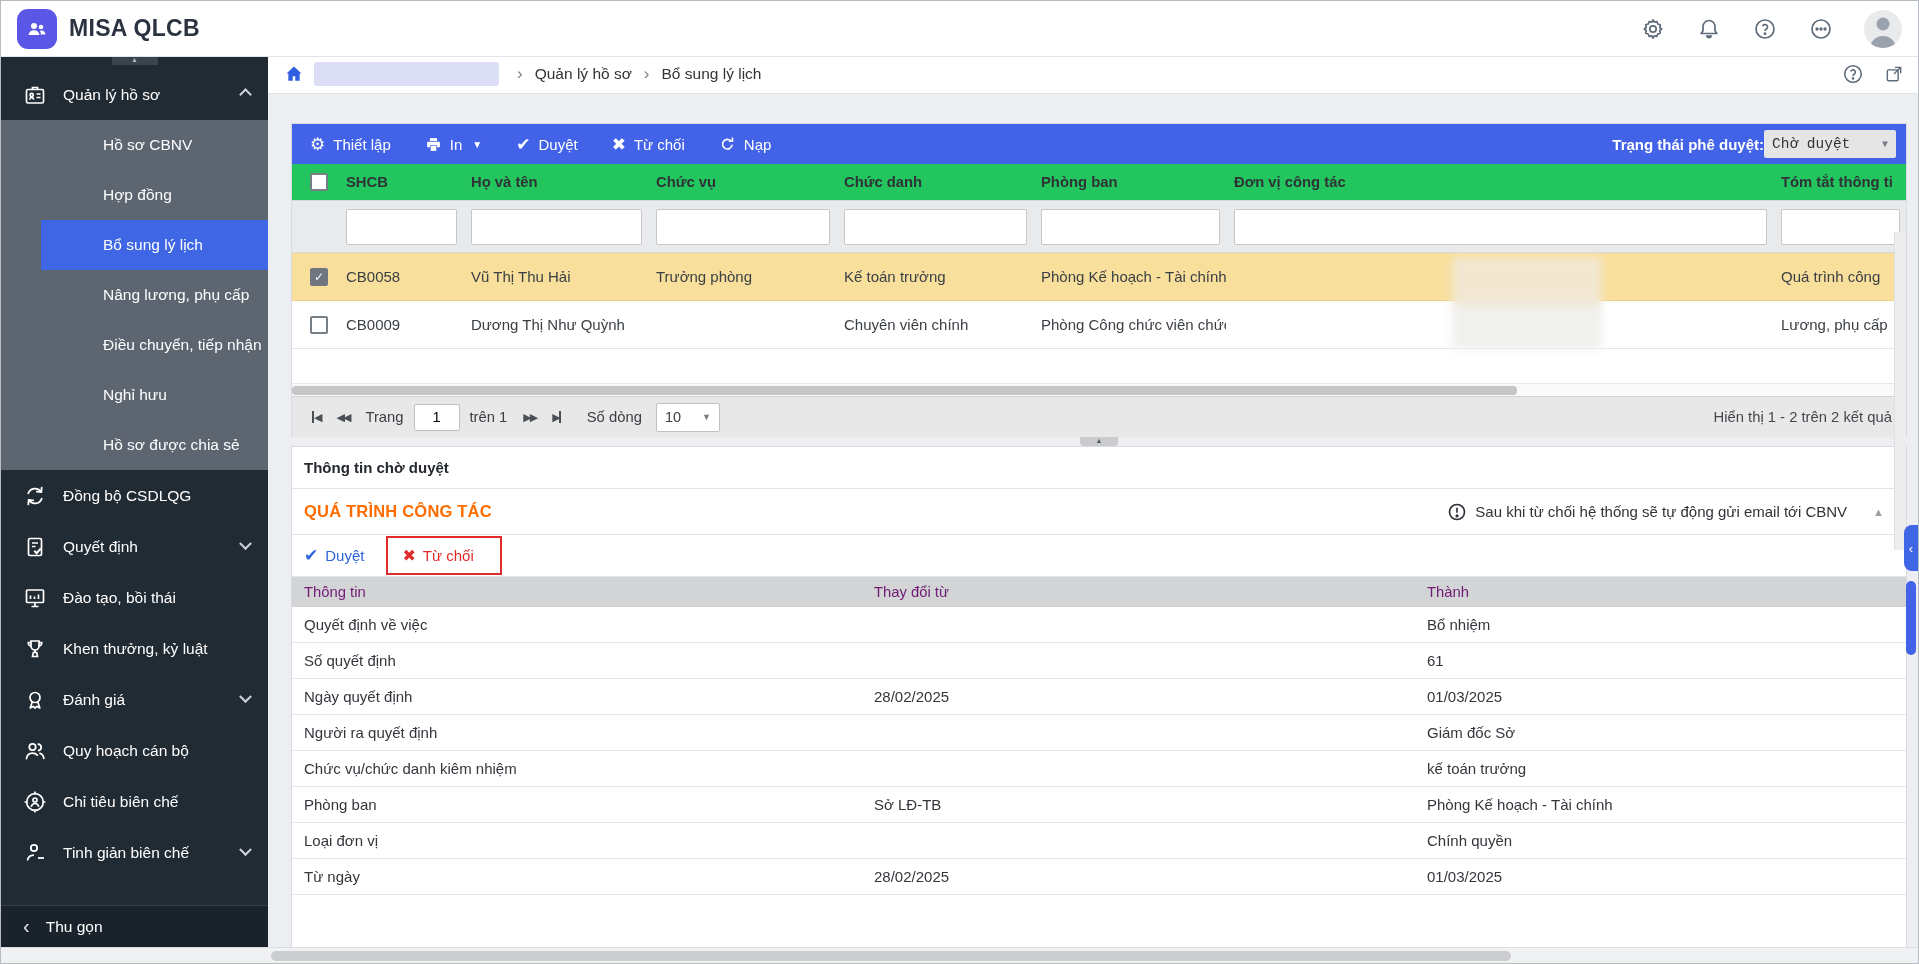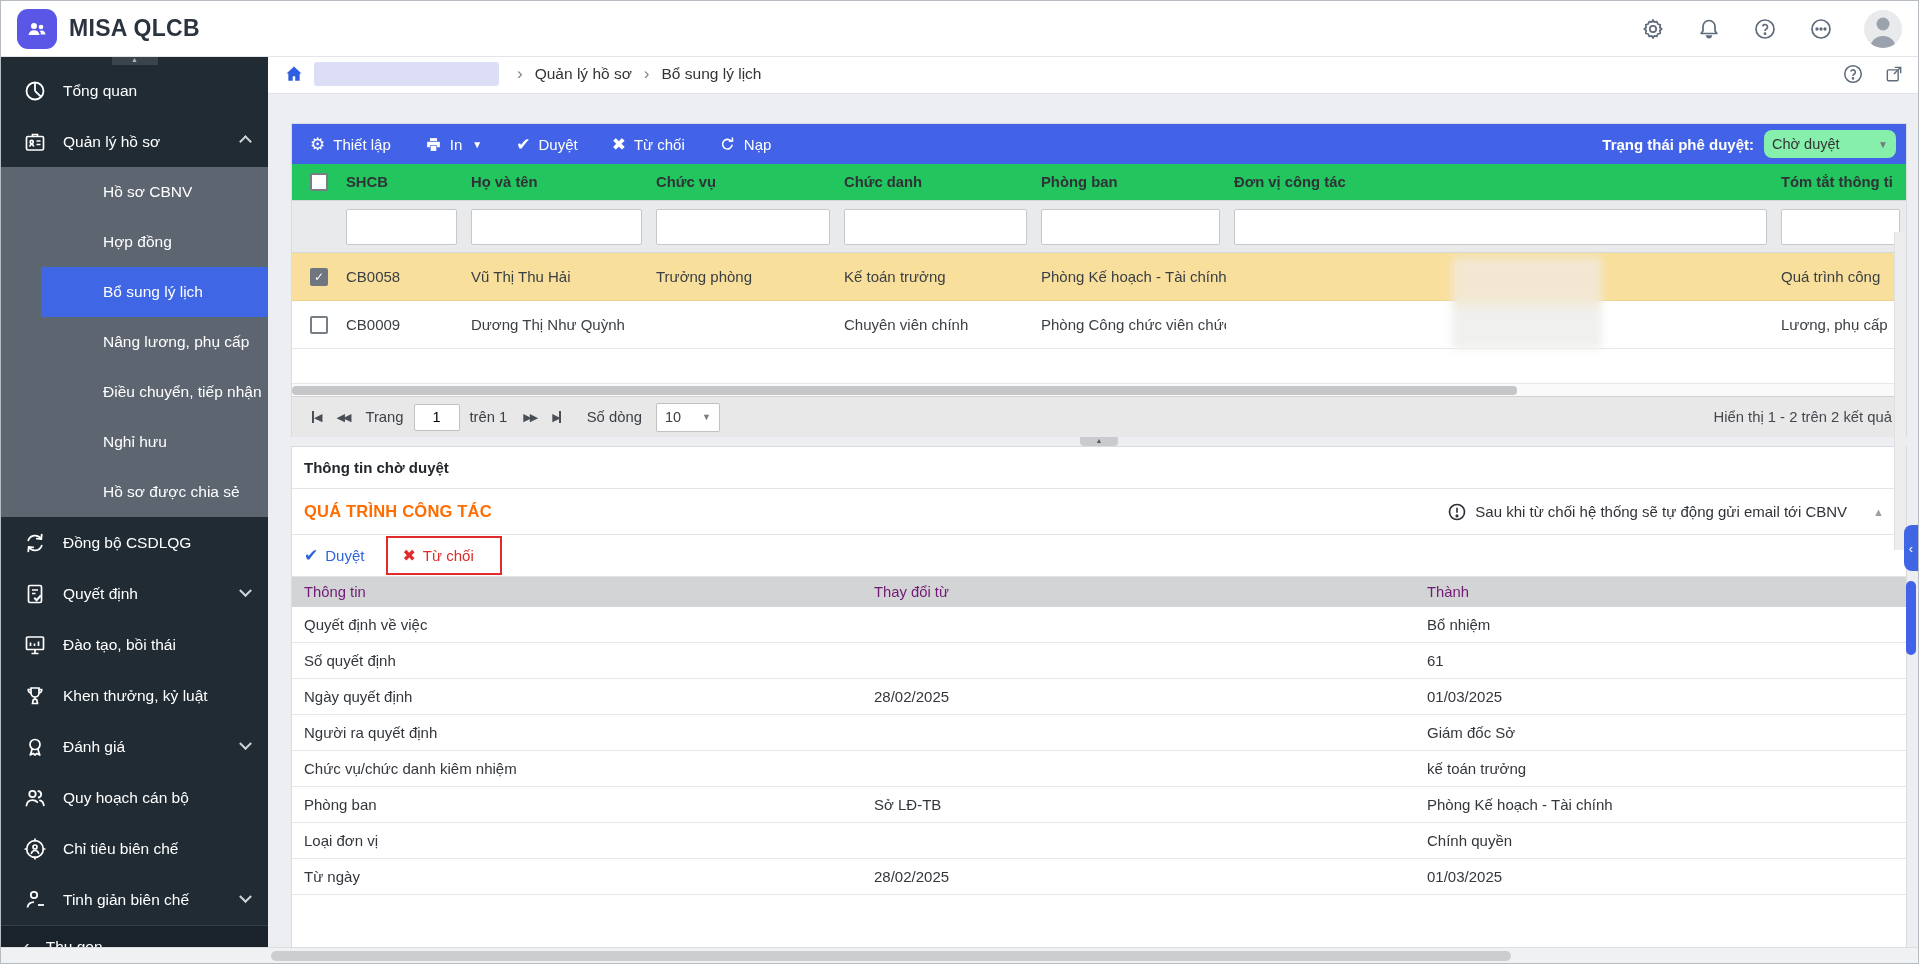--- a/index.html
+++ b/index.html
@@ -38,23 +38,23 @@
   .crumb-right { margin-left:auto; display:flex; align-items:center; gap:20px; color:#5f6b7a; }
 
   .content { position:absolute; left:23px; right:11px; top:68px; bottom:0; }
   .panel-top { background:#fff; border:1px solid #d9dbde; border-bottom:none; }
 
   
   .toolbar { height:40px; background:#4263e8; display:flex; align-items:center; color:#fff; padding:0 10px 0 18px; }
   .tb-btn { display:flex; align-items:center; gap:8px; font-size:15px; font-weight:500; margin-right:34px; cursor:pointer; }
   .tb-btn .g { font-size:17px; line-height:1; }
   .tb-caret { font-size:10px; margin-left:2px; }
-  .tb-right { margin-left:auto; display:flex; align-items:center; gap:10px; }
+  .tb-right { margin-left:auto; display:flex; align-items:center; gap:0; }
   .tb-status-label { font-size:15px; font-weight:bold; }
-  .tb-select { width:132px; height:28px; background:#86efac; border-radius:8px; color:#333; font-size:14.5px; display:flex; align-items:center; padding:0 8px; cursor:pointer; }
+  .tb-select { width:132px; height:28px; background:#e5e5e5; border-radius:2px; color:#333; font-size:14.5px; display:flex; align-items:center; padding:0 8px; cursor:pointer;font-family:Liberation Mono, monospace; }
   .tb-select .car { margin-left:auto; color:#757c85; font-size:10px; }
 
   
   .cols { display:grid; grid-template-columns:46px 125px 185px 188px 197px 193px 547px 1fr; }
   .ghead { background:#22c55e; height:37px; align-items:center; font-size:14.8px; font-weight:600; color:#2f3337; border-bottom:1px solid #d5d7d9; overflow:hidden; }
   .ghead > div, .grow > div { padding-left:8px; white-space:nowrap; overflow:hidden; }
   .gfilter { background:#e9eaeb; height:52px; align-items:center; border-bottom:1px solid #d5d7d9; overflow:hidden; }
   .gfilter input { width:calc(100% - 14px); height:36px; border:1px solid #c6c8cb; border-radius:2px; background:#fff; margin-left:8px; padding:0 6px; font-size:14px; }
   .grow { height:48px; align-items:center; font-size:15px; color:#3a3f44; background:#fff; border-bottom:1px solid #e4e6e8; overflow:hidden; position:relative; }
   .grow.sel { background:#f9df9c; border-bottom:1px solid #edd28e; }
@@ -161,29 +161,20 @@
           </svg>
       </div>
     </div>
   </header>
 
   <aside class="sidebar">
     <div class="sb-scrolltop">
         <div class="pill">▲</div>
       </div>
 
-    <div class="sb-item">
-      <span class="ic">
-          <svg width="24" height="24" viewBox="0 0 24 24" fill="none" stroke="#fff" stroke-width="1.8">
-            <circle cx="12" cy="12" r="8.5"></circle>
-            <path d="M12 12V3.5M12 12l6.2 5.8"></path>
-          </svg>
-        </span>
-      <span>Tổng quan</span>
-    </div>
 
     <div class="sb-item">
       <span class="ic">
           <svg width="24" height="24" viewBox="0 0 24 24" fill="none" stroke="#fff" stroke-width="1.7">
             <rect x="3.5" y="6.5" width="17" height="13.5" rx="1.5"></rect>
             <path d="M9.5 6.5v-2h5v2"></path>
             <circle cx="8.7" cy="12" r="1.6"></circle>
             <path d="M6.6 16.6c.4-1.6 1.1-2.3 2.1-2.3s1.7.7 2.1 2.3M13.5 11h4M13.5 14.5h4"></path>
           </svg>
         </span>

